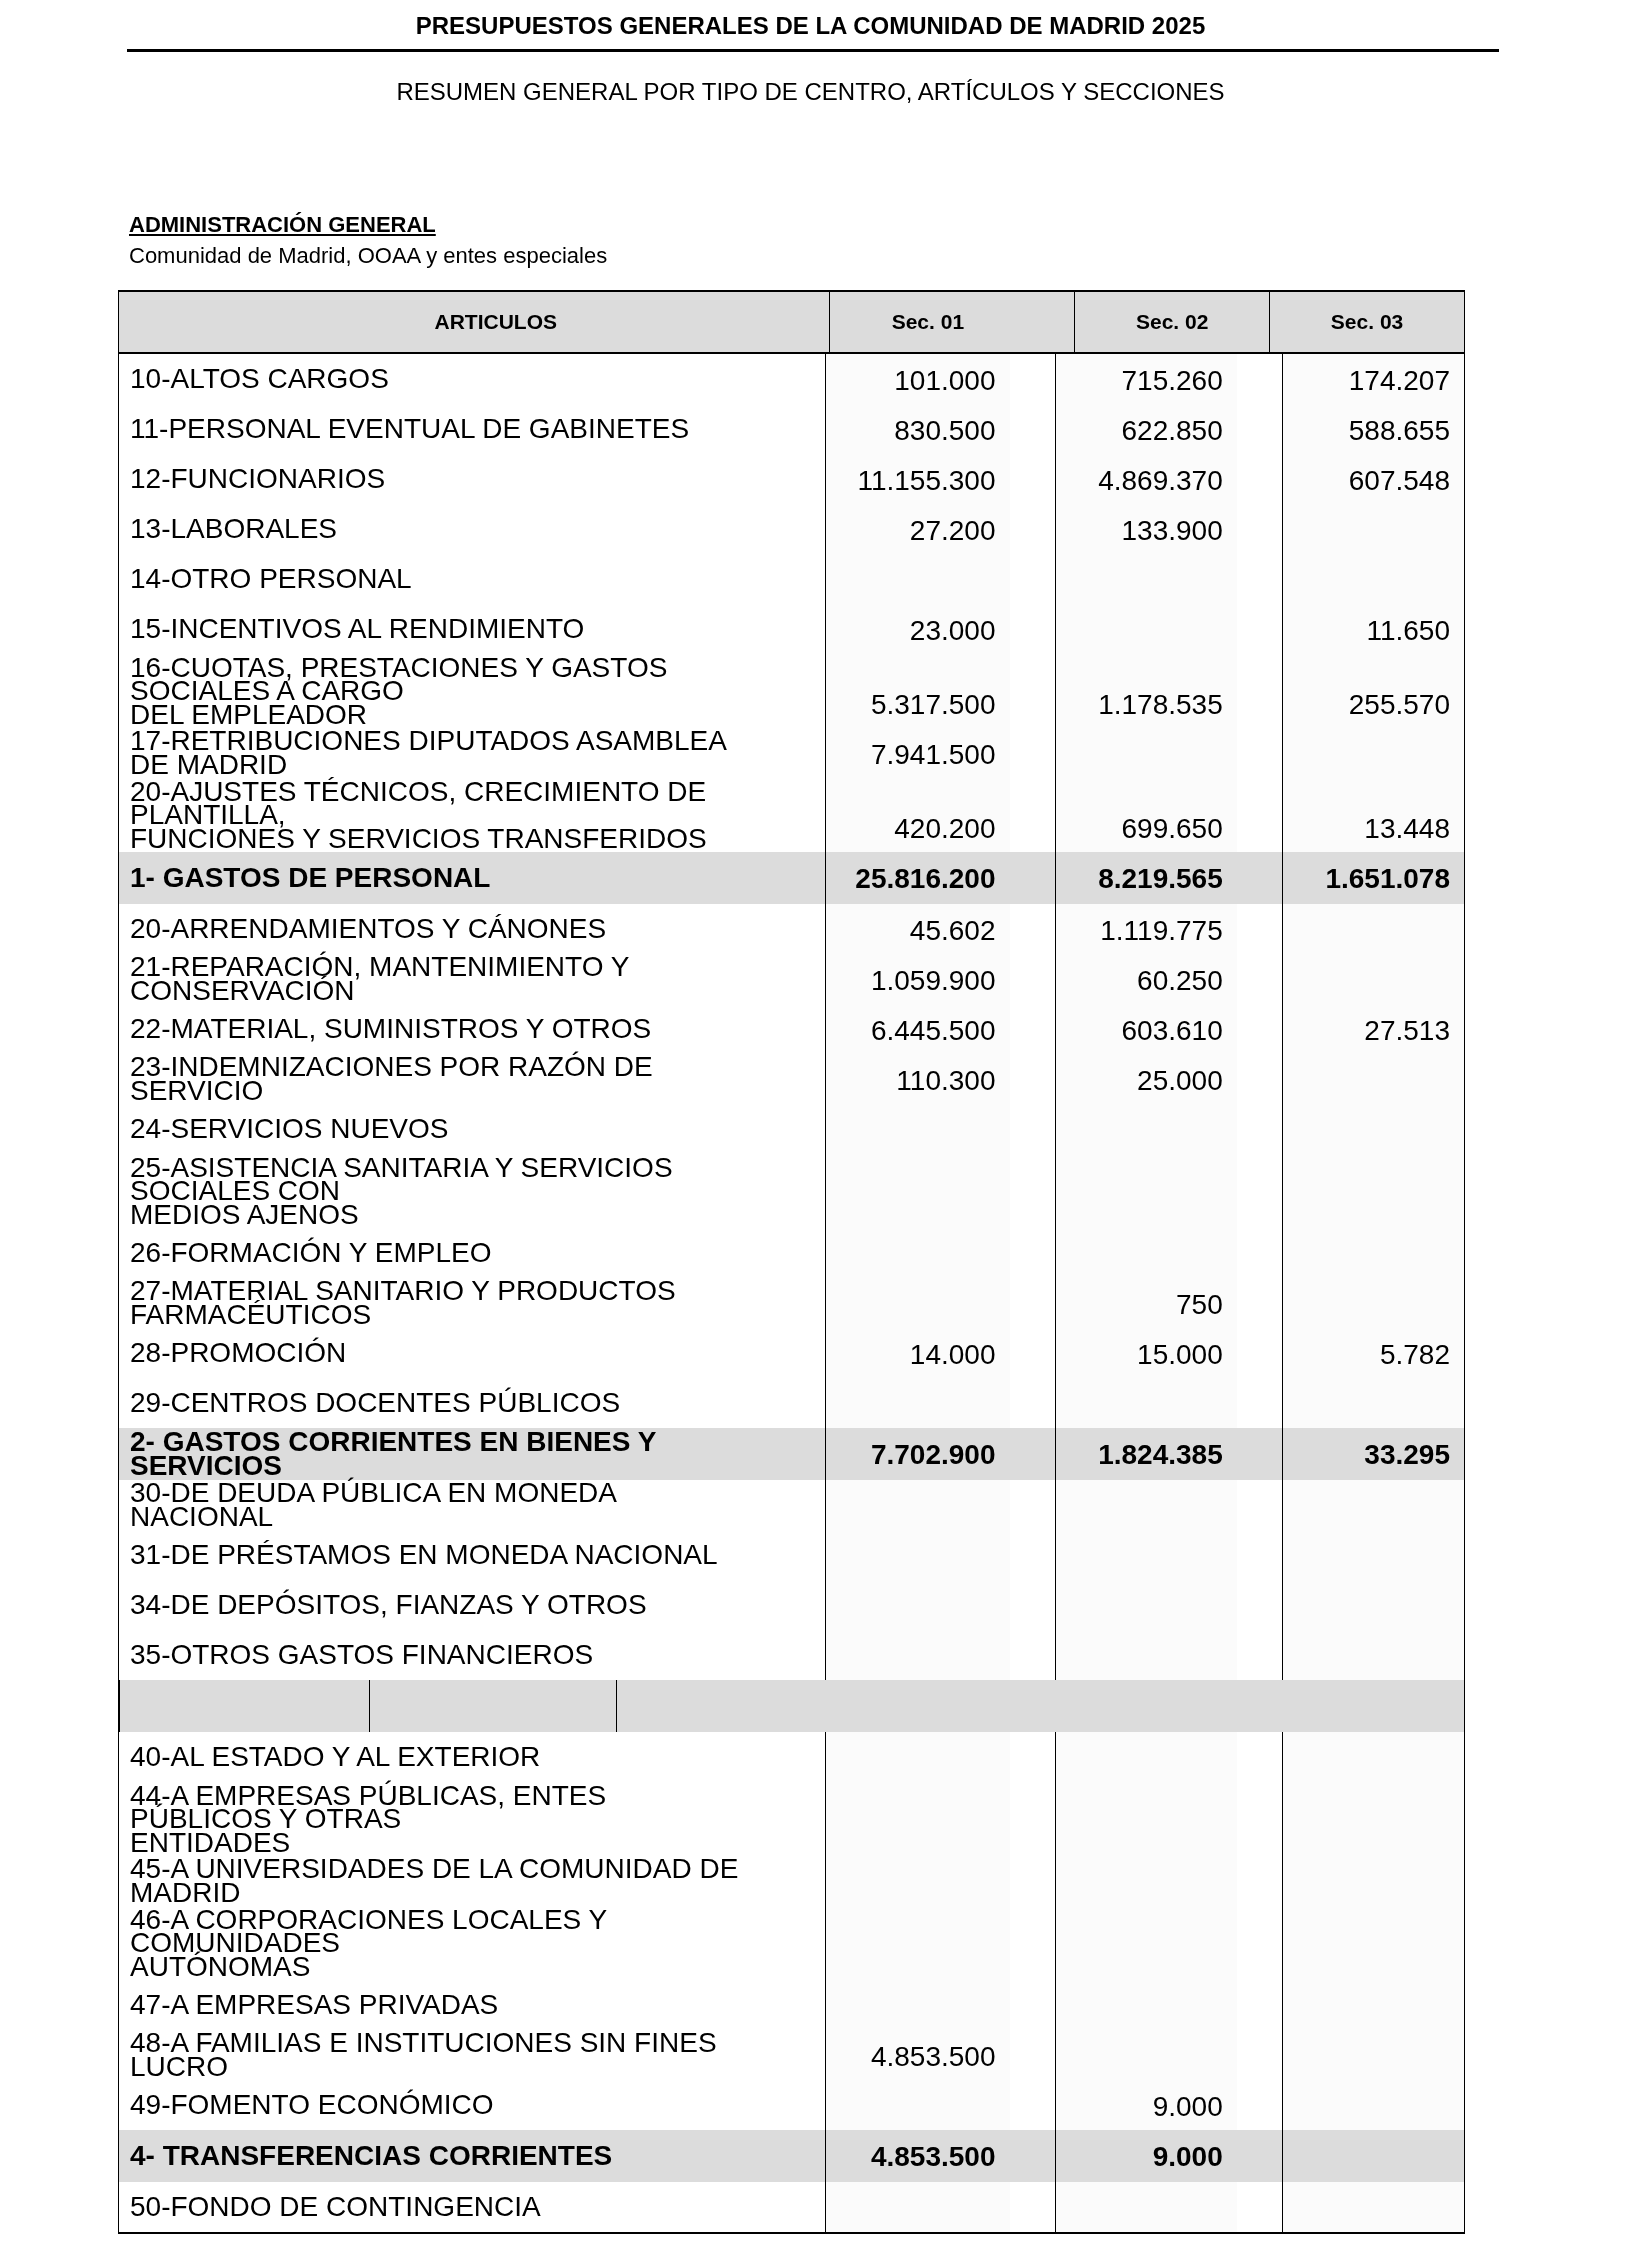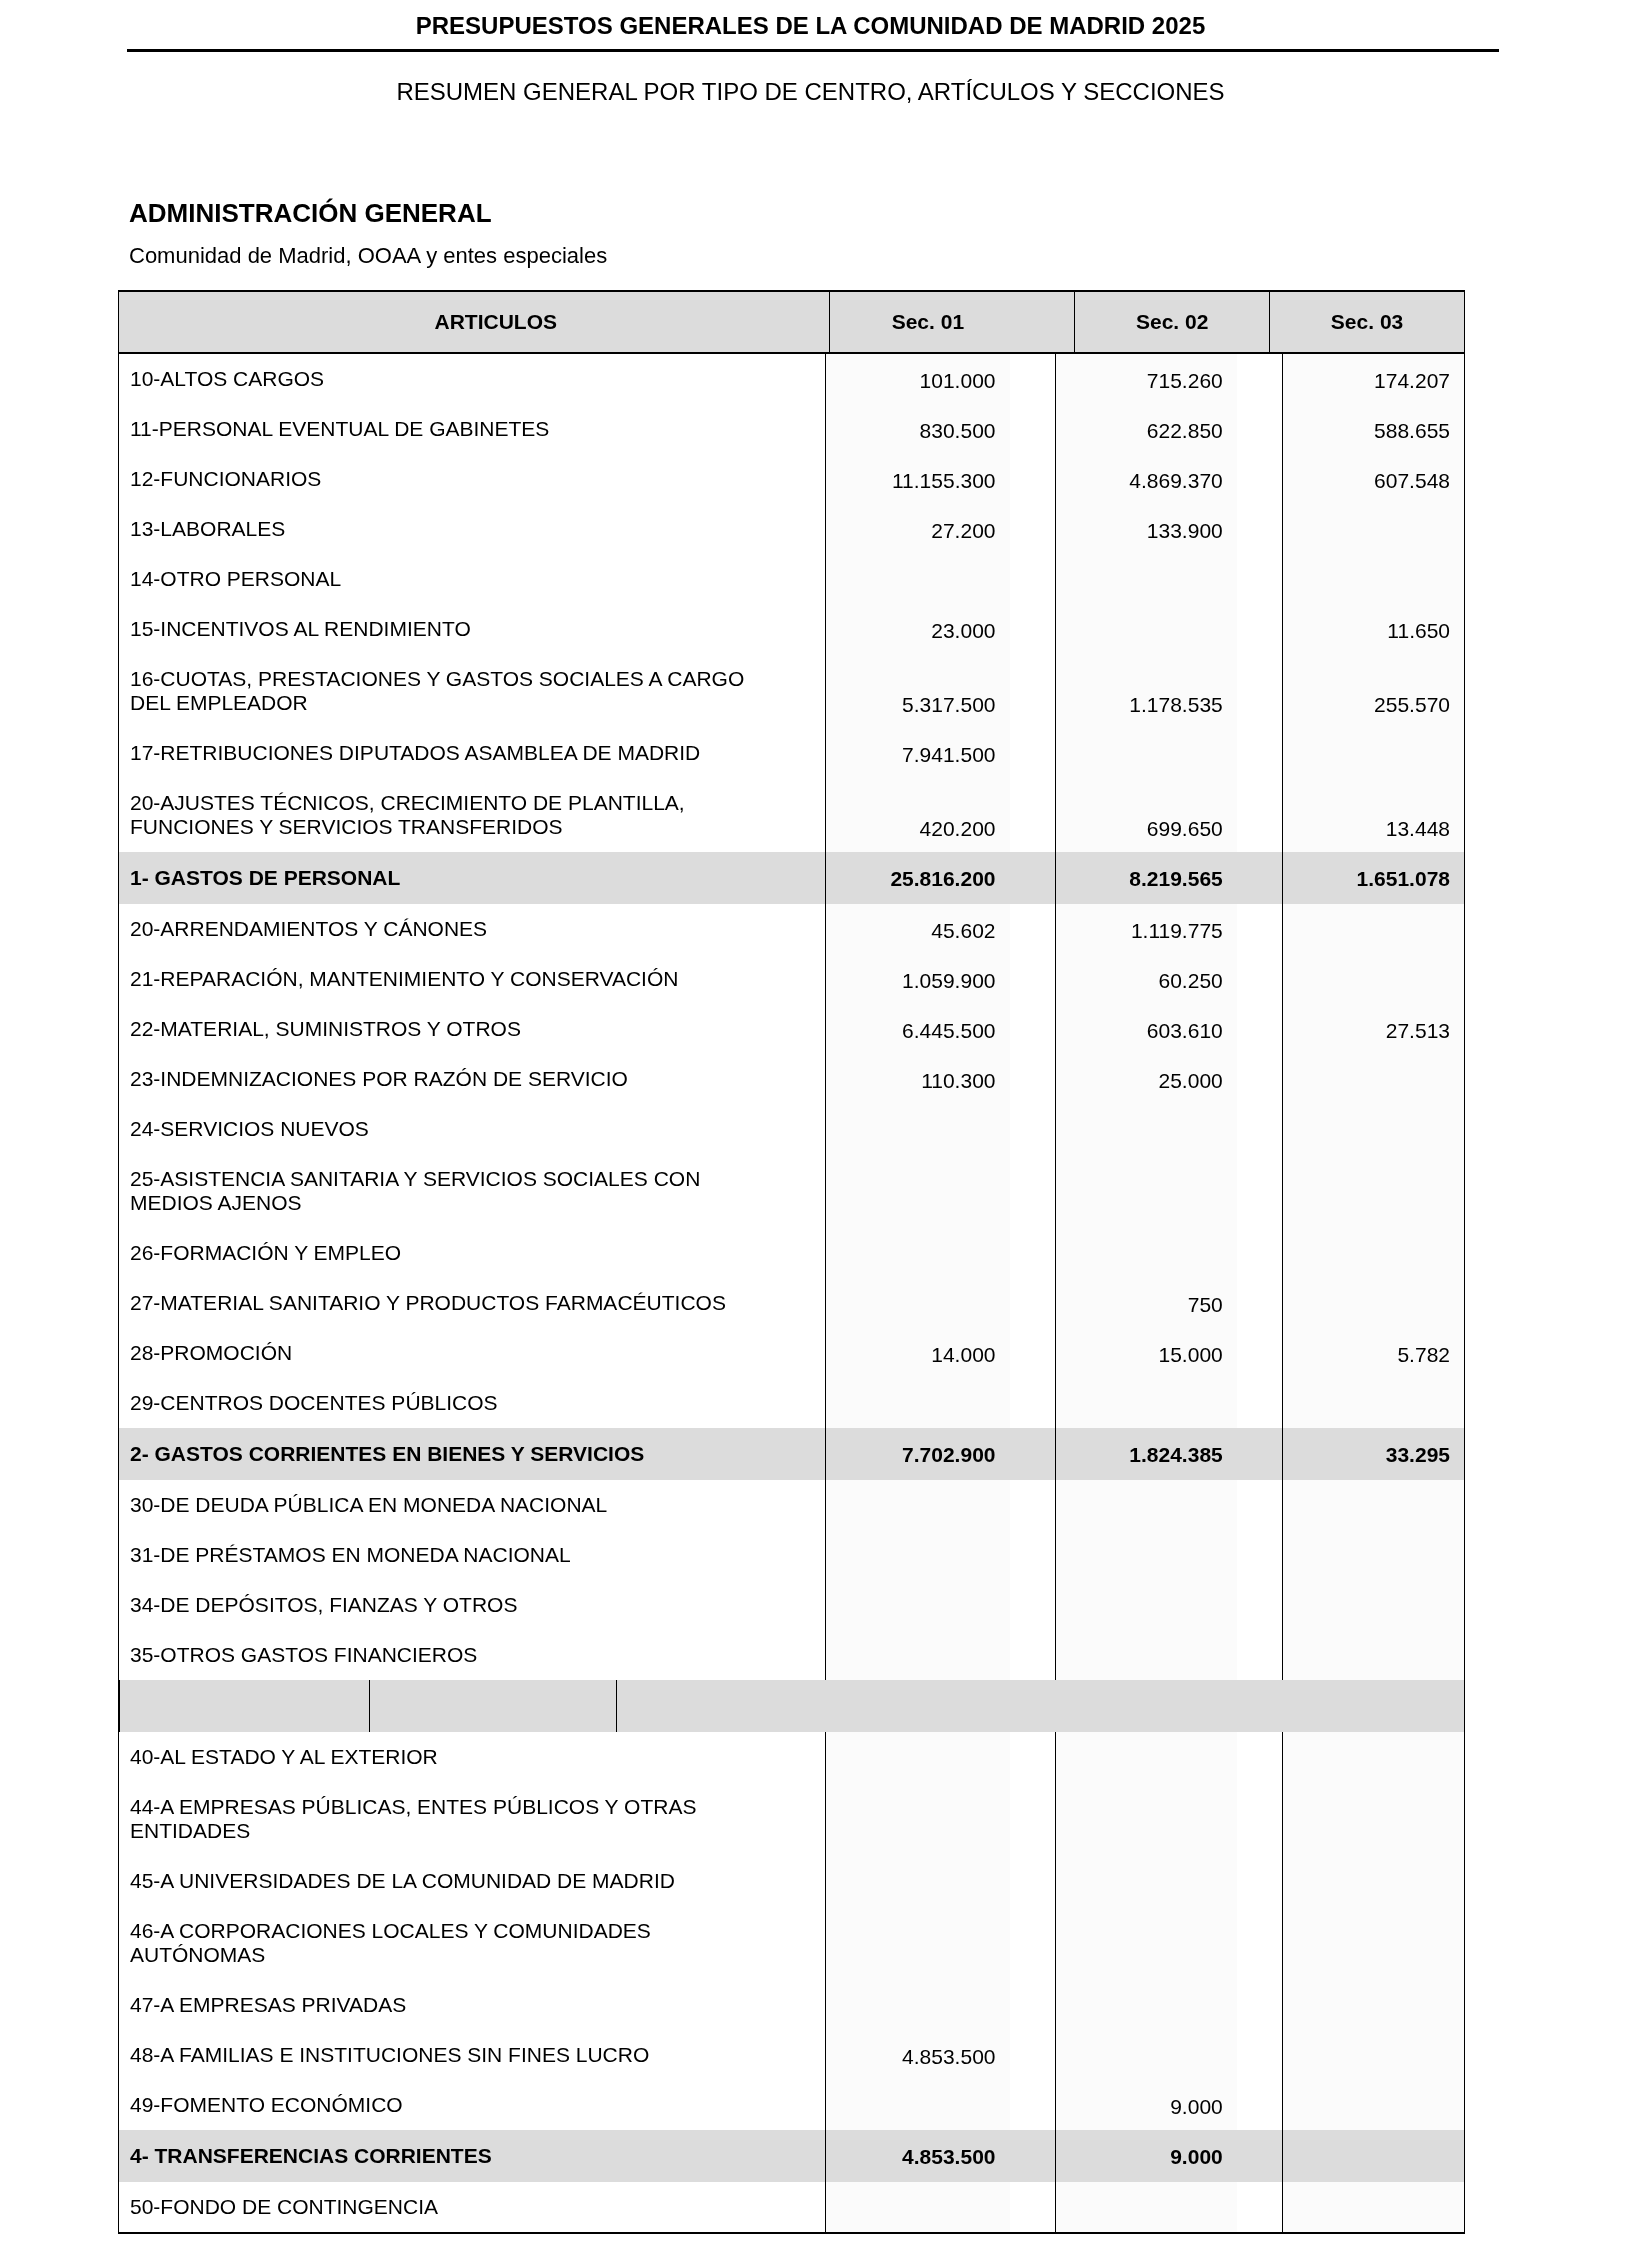--- a/index.html
+++ b/index.html
@@ -42,25 +42,26 @@
     left: 0;
     width: 100%;
     text-align: center;
     font-size: 24px;
     font-weight: normal;
     white-space: nowrap;
     margin-top: 16px;
   }
   .section-heading {
     position: absolute;
-    top: 198px;
+    top: 212px;
     left: 129px;
-    font-size: 26px;
+    font-size: 22px;
     font-weight: bold;
     white-space: nowrap;
+    text-decoration: underline;
   }
   .section-subheading {
     position: absolute;
     top: 243px;
     left: 129px;
     font-size: 22px;
     white-space: nowrap;
   }
 
   .budget-table {
@@ -90,21 +91,21 @@
     justify-content: center;
   }
   .col-label { width: 734px; padding-left: 44px; }
   .col-v { width: 205px; border-left: 1.4px solid #000; }
   .col-v2 { width: 202px; margin-left: 48px; }
   .col-v3 { width: 202px; }
 
   .row {
     display: flex;
     min-height: 50px;
-    font-size: 21px;
+    font-size: 28px;
     gap: 45px;
   }
   .row.tall { min-height: 74px; }
   .row.subtotal {
     min-height: 52px;
     background: #dcdcdc;
     font-weight: bold;
   }
   .cell { box-sizing: border-box; }
   .cell.label {

